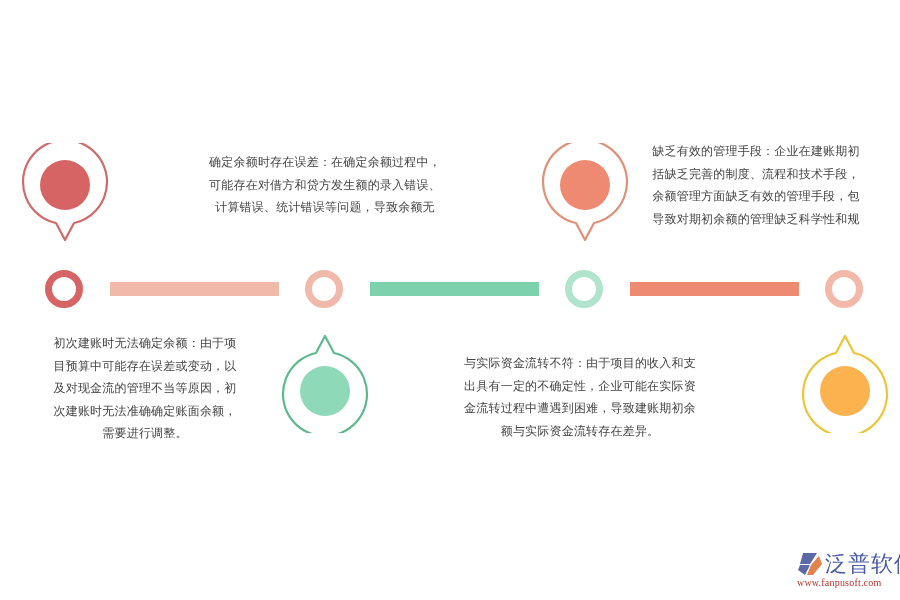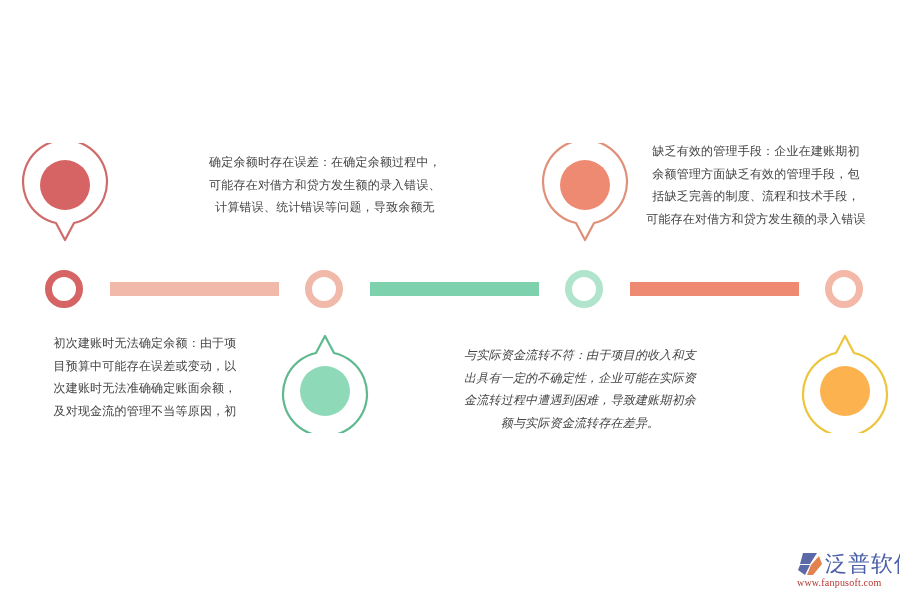--- a/index.html
+++ b/index.html
@@ -51,42 +51,43 @@
 <div class="ring" style="left:565px; top:270px; border-color:#b0e4cc;"></div>
 <div class="ring" style="left:825px; top:270px; border-color:#f4b8a8;"></div>
 
 <div class="bar" style="left:110px; top:282px; width:169px; background:#f0b9aa;"></div>
 <div class="bar" style="left:370px; top:282px; width:169px; background:#7dd1ad;"></div>
 <div class="bar" style="left:630px; top:282px; width:169px; background:#ef8a72;"></div>
 
 <div class="desc" style="left:44px; top:332px; width:202px;">
   <div>初次建账时无法确定余额：由于项</div>
   <div>目预算中可能存在误差或变动，以</div>
+  <div>及对现金流的管理不当等原因，初</div>
   <div>次建账时无法准确确定账面余额，</div>
-  <div>及对现金流的管理不当等原因，初</div>
+  <div>需要进行调整。</div>
 </div>
 
 <div class="desc" style="left:203px; top:151px; width:244px;">
   <div>确定余额时存在误差：在确定余额过程中，</div>
   <div>可能存在对借方和贷方发生额的录入错误、</div>
   <div>计算错误、统计错误等问题，导致余额无</div>
 </div>
 
-<div class="desc" style="left:462px; top:344px; width:236px;font-style:italic;">
+<div class="desc" style="left:462px; top:352px; width:236px;">
   <div>与实际资金流转不符：由于项目的收入和支</div>
   <div>出具有一定的不确定性，企业可能在实际资</div>
   <div>金流转过程中遭遇到困难，导致建账期初余</div>
   <div>额与实际资金流转存在差异。</div>
 </div>
 
 <div class="desc" style="left:645px; top:140px; width:222px;">
   <div>缺乏有效的管理手段：企业在建账期初</div>
+  <div>括缺乏完善的制度、流程和技术手段，</div>
   <div>余额管理方面缺乏有效的管理手段，包</div>
-  <div>括缺乏完善的制度、流程和技术手段，</div>
-  <div>可能存在对借方和贷方发生额的录入错误</div>
+  <div>导致对期初余额的管理缺乏科学性和规</div>
 </div>
 
 <div class="logo">
   <svg class="logo-mark" viewBox="0 0 26 24">
     <path d="M6 1 L20 1 L13 12 L3 12 Z" fill="#5b6aa6"></path>
     <path d="M3 13 L13 13 L8 23 L1 18 Z" fill="#5b6aa6"></path>
     <path d="M14 13 L22 4 L25 12 L16 23 L10 23 Z" fill="#e0834f"></path>
   </svg>
   <div class="logo-name">泛普软件</div>
   <div class="logo-url">www.fanpusoft.com</div>

